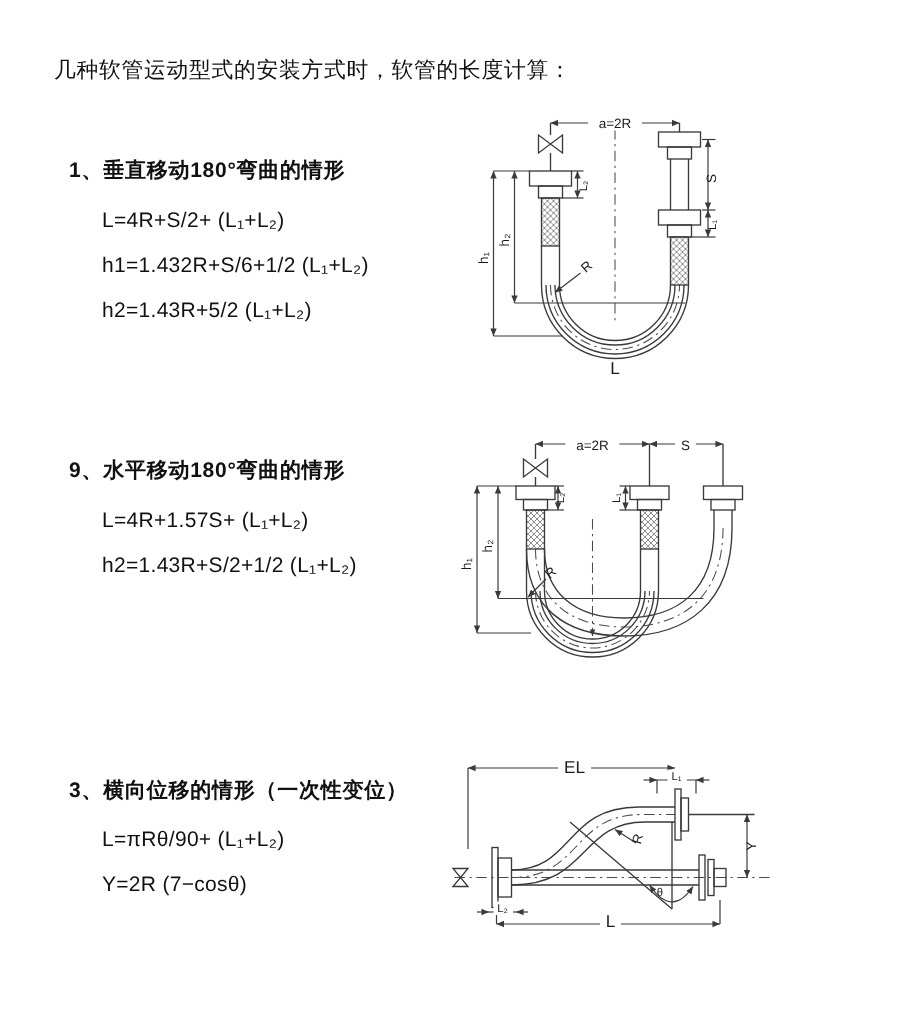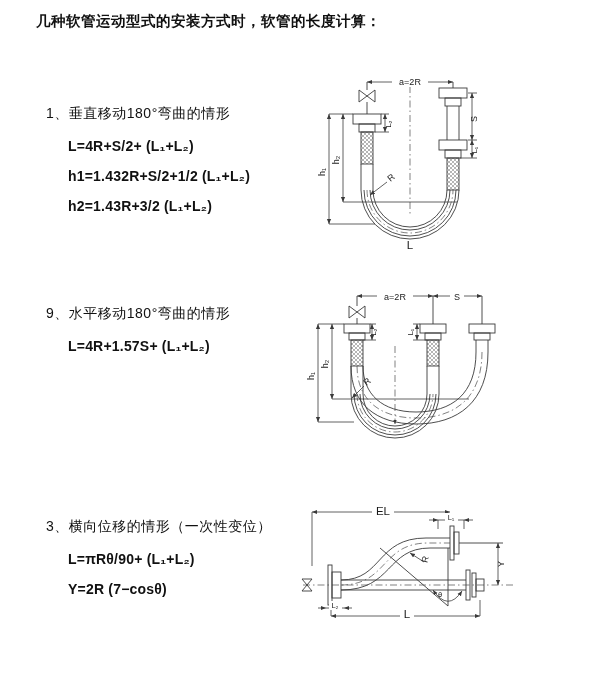--- a/index.html
+++ b/index.html
@@ -1,46 +1,47 @@
 <!DOCTYPE html>
 <html><head>
 <meta charset="utf-8">
 <style>
   html,body{margin:0;padding:0}
   body{width:600px;height:675px;background:#ffffff;position:relative;overflow:hidden;
        font-family:"Liberation Sans","DejaVu Sans",sans-serif;color:#111}
   .abs{position:absolute}
-  .title{left:36px;top:12px;font-size:14.5px;font-weight:700;letter-spacing:.5px}
-  .section-heading{font-size:14px;font-weight:400;letter-spacing:.5px;margin:0 0 8px 0}
-  .formula{font-size:14px;font-weight:700;line-height:30px;padding-left:22px;letter-spacing:.2px;white-space:pre}
+  .title{left:36px;top:37px;font-size:14.5px;font-weight:400;letter-spacing:.5px}
+  .section-heading{font-size:14px;font-weight:700;letter-spacing:.5px;margin:0 0 8px 0}
+  .formula{font-size:14px;font-weight:400;line-height:30px;padding-left:22px;letter-spacing:.2px;white-space:pre}
   svg{position:absolute;overflow:visible}
   .draw line,.draw path,.draw rect{stroke:#3a3a3a;stroke-width:0.9;fill:none}
   .cl line,.cl path{stroke:#4a4a4a;stroke-width:0.7;fill:none;stroke-dasharray:7 3 1.5 3}
   .braids rect{stroke:#3a3a3a;stroke-width:0.9}
   .dims line,.dims path{stroke:#3a3a3a;stroke-width:0.8;fill:none}
   .labels text{fill:#1a1a1a;stroke:none;font-size:9px;font-family:"Liberation Sans","DejaVu Sans",sans-serif}
   .labels rect{fill:#ffffff;stroke:none}
   .labels text.big{font-size:11.5px}
   .labels text.sm{font-size:7.5px}
 </style>
 </head>
 <body>
 
 <div class="abs title">几种软管运动型式的安装方式时，软管的长度计算：</div>
 
 <div class="abs" style="left:46px;top:105px">
   <div class="section-heading">1、垂直移动180°弯曲的情形</div>
   <div class="formula">L=4R+S/2+ (L₁+L₂)</div>
-  <div class="formula">h1=1.432R+S/2+1/2 (L₁+L₂)</div>
-  <div class="formula">h2=1.43R+3/2 (L₁+L₂)</div>
+  <div class="formula">h1=1.432R+S/6+1/2 (L₁+L₂)</div>
+  <div class="formula">h2=1.43R+5/2 (L₁+L₂)</div>
 </div>
 
 <div class="abs" style="left:46px;top:305px">
   <div class="section-heading">9、水平移动180°弯曲的情形</div>
   <div class="formula">L=4R+1.57S+ (L₁+L₂)</div>
+  <div class="formula">h2=1.43R+S/2+1/2 (L₁+L₂)</div>
 </div>
 
 <div class="abs" style="left:46px;top:518px">
   <div class="section-heading">3、横向位移的情形（一次性变位）</div>
   <div class="formula">L=πRθ/90+ (L₁+L₂)</div>
   <div class="formula">Y=2R (7−cosθ)</div>
 </div>
 
 <svg style="left:305px;top:66px" width="285" height="198" viewBox="0 0 285 198">
   <defs>

